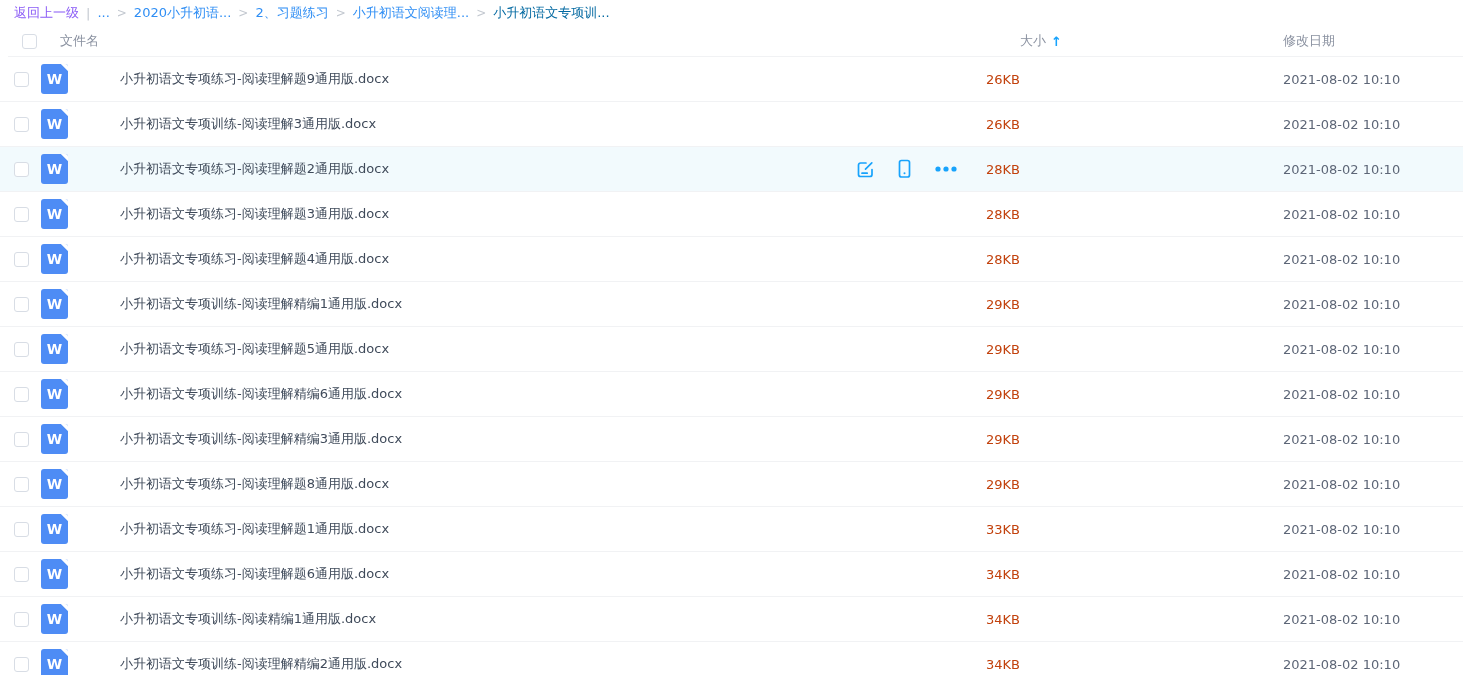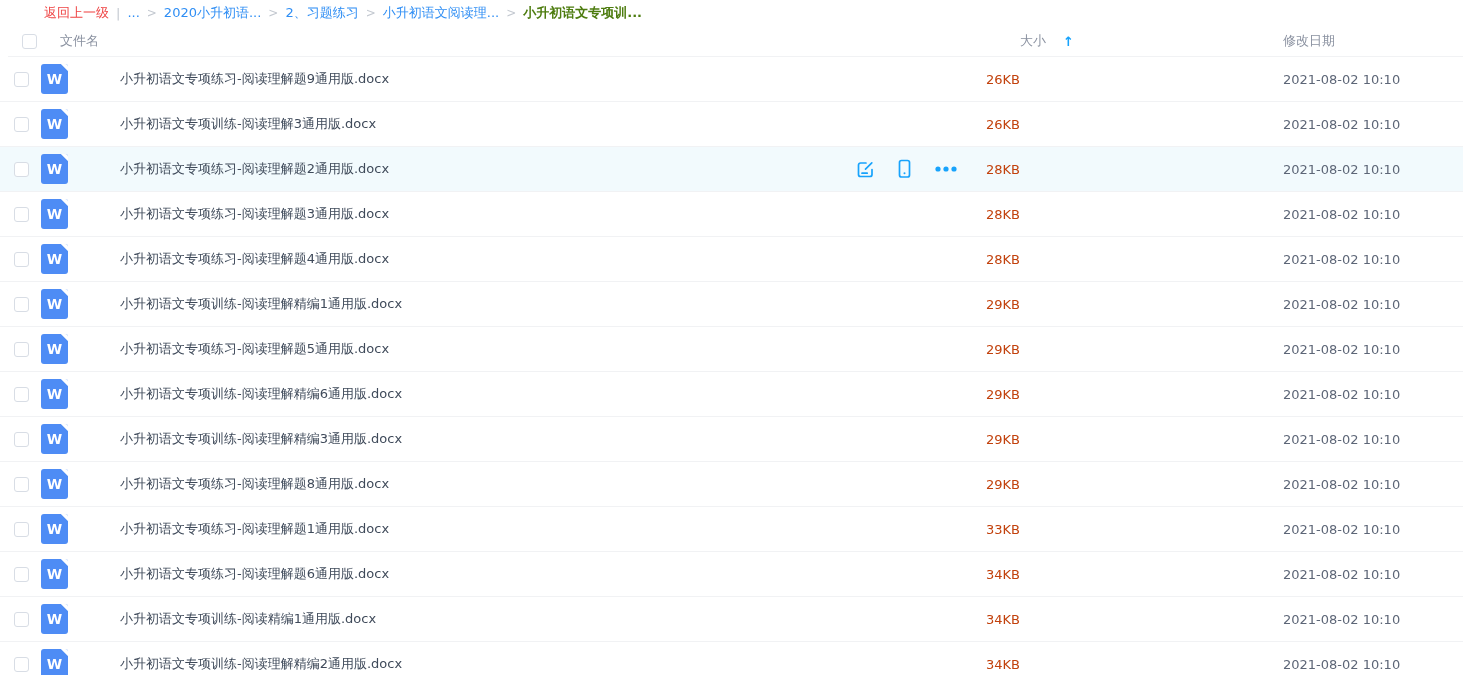--- a/index.html
+++ b/index.html
@@ -2,34 +2,34 @@
 <html><head>
 <meta charset="utf-8">
 <style>
   * { margin:0; padding:0; box-sizing:border-box; }
   html,body { width:1463px; height:675px; overflow:hidden; background:#ffffff;
     font-family:"DejaVu Sans","Liberation Sans",sans-serif; }
 
   
   .breadcrumb { height:26px; display:flex; align-items:center; padding-left:14px;
     font-size:13px; white-space:nowrap; }
-  .bc-back { color:#ef4444; cursor:pointer;margin-left:30px; }
+  .bc-back { color:#8b5cf6; cursor:pointer; }
   .bc-div { color:#c3c8d0; margin:0 7px; }
   .bc-sep { color:#c3c8d0; margin:0 7px; font-size:12px; }
   .bc-link { color:#2f8ef4; cursor:pointer; }
-  .bc-current { color:#4d7c0f;font-weight:bold; }
+  .bc-current { color:#0369a1; }
 
   
   .table-head { height:31px; display:flex; align-items:center; padding-left:14px;
     font-size:13px; color:#8a91a0; border-bottom:1px solid #f1f2f4;margin-left:8px; }
   .checkbox { width:15px; height:15px; border:1px solid #d8dde5; border-radius:3px;
     background:#fff; flex-shrink:0; cursor:pointer; }
   .head-check { margin-right:23px; }
   .head-name { flex:1; }
-  .head-size { width:273px; flex-shrink:0; padding-left:10px; display:flex; align-items:center; gap:17px; }
+  .head-size { width:273px; flex-shrink:0; padding-left:10px; display:flex; align-items:center; gap:5px; }
   .sort-arrow { color:#18a3fc; font-weight:bold; font-size:13px; }
   .head-date { width:180px; flex-shrink:0; }
 
   
   .row { height:45px; display:flex; align-items:center; padding-left:14px;
     border-bottom:1px solid #f1f2f4; font-size:13px; }
   .row.hovered { background:#f2fafd; }
   .row .checkbox { margin-right:12px; }
   .doc-icon { width:27px; height:30px; background:#4e8cf5; border-radius:3px;
     position:relative; flex-shrink:0; display:flex; align-items:center; justify-content:center;

